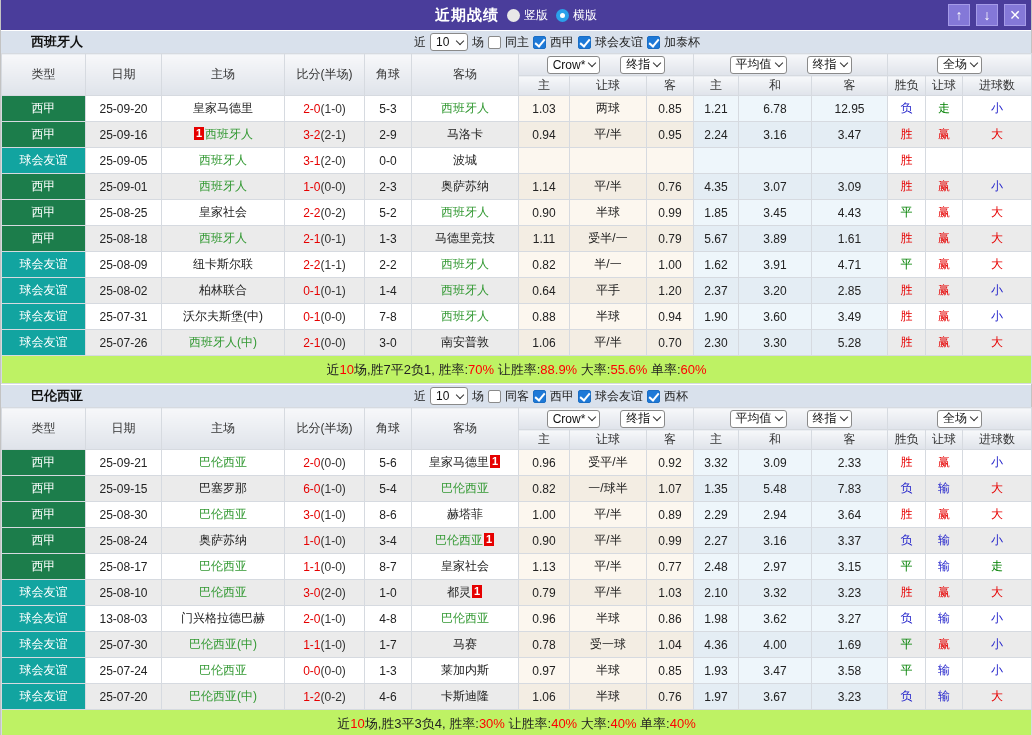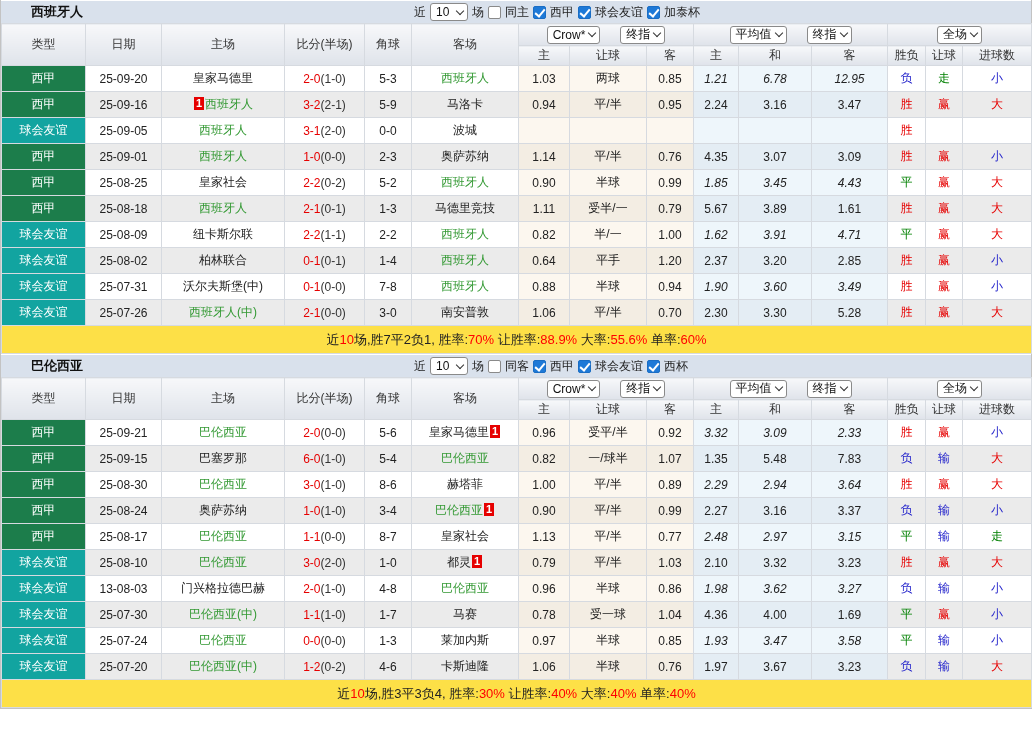--- a/index.html
+++ b/index.html
@@ -51,37 +51,55 @@
   thead .grp-cell { padding:1px 0; }
   .grp-flex { display:flex; align-items:center; justify-content:center; gap:20px; }
   tbody td { height:26px; }
   tr.odd td { background:#fff; }
   tr.even td { background:#ebebeb; }
   td.type { color:#fff; }
   td.t-liga { background:#1c7d4b !important; }
   td.t-cup  { background:#12a4a0 !important; }
   tr.odd td.hc { background:#fcf7ef; }
   tr.even td.hc { background:#f3ede3; }
-  tr.odd td.eu { background:#eef6fb;font-style:italic; }
+  tr.odd td.eu { background:#eef6fb; }
   tr.even td.eu { background:#e4edf4; }
   .green { color:#339933; }
   .c-red { color:#e60000; }
   .c-blue { color:#2323cb; }
   .c-green { color:#008000; }
   .half { color:#333; }
   .badge { display:inline-block; background:#e60000; color:#fff; font-size:11px; font-weight:bold;
     line-height:13px; min-width:9px; padding:0 2px; margin:0 1px; vertical-align:1px; }
-  tr.summary td { height:28px; background:#fde047; font-size:13px; color:#222; }
+  tr.summary td { height:28px; background:#bef264; font-size:13px; color:#222; }
   tr.summary .c-red { color:#f00; }
 </style>
 </head>
 <body>
 
 <div class="widget">
 
+  <div class="titlebar">
+    <div class="center">
+      <span class="title">近期战绩</span>
+      <span class="radio-opt">
+        <span class="radio"></span>
+        <span>竖版</span>
+      </span>
+      <span class="radio-opt">
+        <span class="radio checked"></span>
+        <span>横版</span>
+      </span>
+    </div>
+    <div class="tb-buttons">
+      <div class="tb-btn">↑</div>
+      <div class="tb-btn">↓</div>
+      <div class="tb-btn">✕</div>
+    </div>
+  </div>
 
   <div class="sec-header">
     <span class="sec-team">西班牙人</span>
     <span class="filters">
       <span class="lbl">近</span>
       <span class="sel small">
         <span>10</span>
           <span class="chev"></span>
       </span>
       <span class="lbl">场</span>
@@ -183,21 +201,21 @@
           <td class="eu">12.95</td>
           <td class="c-blue">负</td>
           <td class="c-green">走</td>
           <td class="c-blue">小</td>
         </tr>
         <tr class="even">
           <td class="type t-liga">西甲</td>
           <td>25-09-16</td>
           <td><span class="badge">1</span><span class="green">西班牙人</span></td>
           <td><span class="c-red">3-2</span><span class="half">(2-1)</span></td>
-          <td>5-9</td>
+          <td>2-9</td>
           <td><span class="">马洛卡</span></td>
           <td class="hc">0.94</td>
           <td class="hc">平/半</td>
           <td class="hc">0.95</td>
           <td class="eu">2.24</td>
           <td class="eu">3.16</td>
           <td class="eu">3.47</td>
           <td class="c-red">胜</td>
           <td class="c-red">赢</td>
           <td class="c-red">大</td>

